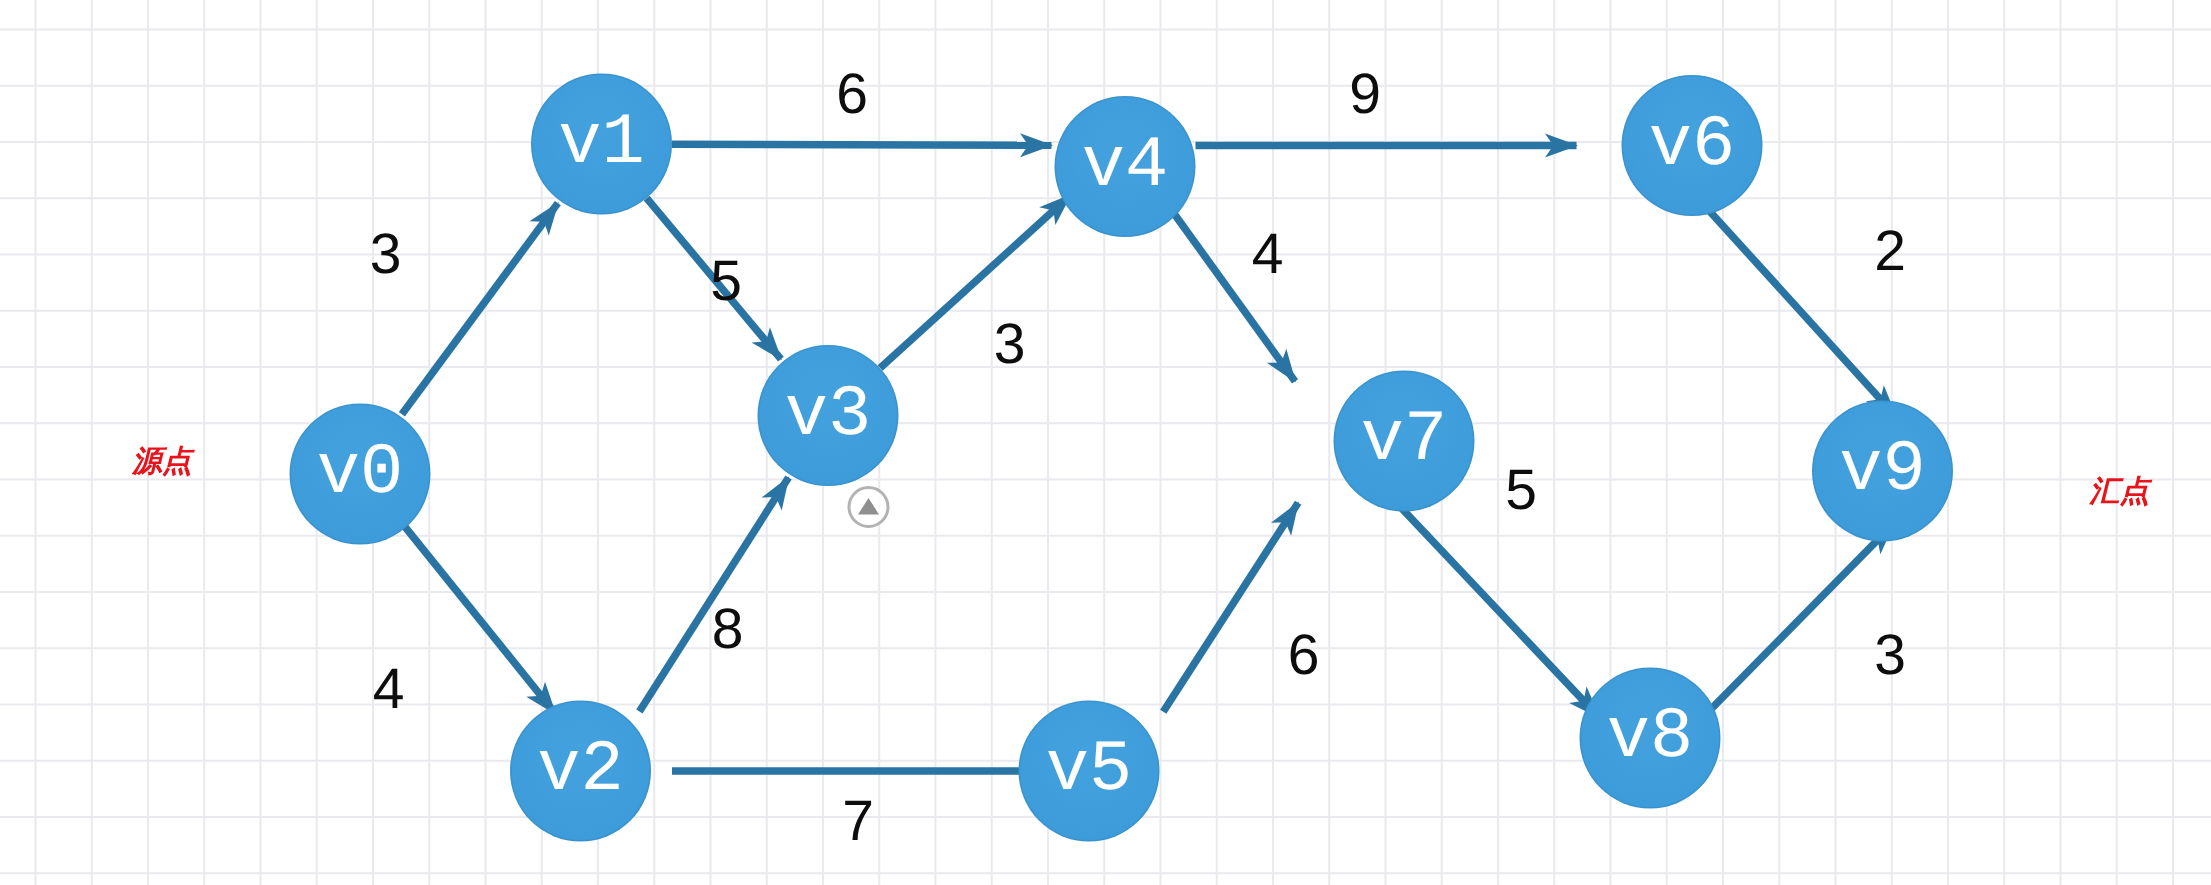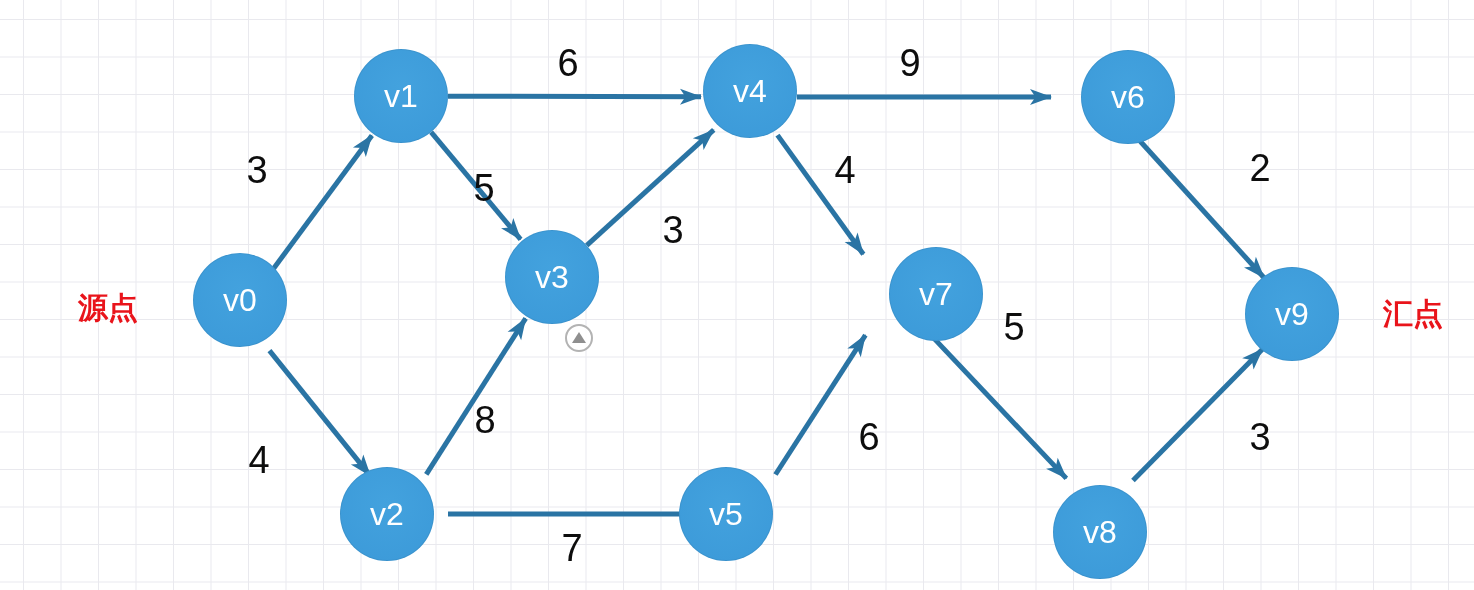--- a/index.html
+++ b/index.html
@@ -28,42 +28,44 @@
   .node {
     position: absolute;
     width: 94px;
     height: 94px;
     border-radius: 50%;
     transform: translate(-50%, -50%);
     display: flex;
     align-items: center;
     justify-content: center;
     color: #ffffff;
-    font-size: 32px;
+    font-size: 48px;
     line-height: 1;
     user-select: none;
     box-shadow: inset 0 0 0 1px rgba(0,0,0,0.06);
+    font-family: Liberation Mono, monospace;
   }
   .weight {
     position: absolute;
     transform: translate(-50%, -50%);
     font-size: 38px;
     color: #0d0d0d;
     line-height: 1;
     white-space: nowrap;
     user-select: none;
   }
   .annotation {
     position: absolute;
     transform: translate(-50%, -50%);
-    font-size: 30px;
+    font-size: 20px;
     font-weight: bold;
     line-height: 1;
     white-space: nowrap;
     user-select: none;
+    font-style: italic;
   }
   .collapse-btn {
     position: absolute;
     width: 28px;
     height: 28px;
     border-radius: 50%;
     transform: translate(-50%, -50%);
     background: rgba(255,255,255,0.85);
     border: 2px solid #b3b3b3;
     box-sizing: border-box;
@@ -101,46 +103,46 @@
         <line x1="797" y1="97" x2="1051" y2="97" stroke="#2a74a4" stroke-width="5" marker-end="url(#arrowhead)"></line>
         <line x1="777.4827123121319" y1="135.1274248273942" x2="863.3478105682029" y2="254.25013156292945" stroke="#2a74a4" stroke-width="5" marker-end="url(#arrowhead)"></line>
         <line x1="775.4881391350427" y1="474.5113337344409" x2="865.4272591996363" y2="335.1690350428169" stroke="#2a74a4" stroke-width="5" marker-end="url(#arrowhead)"></line>
         <line x1="1131.5916680979792" y1="131.7989440470127" x2="1264.064005599979" y2="277.7202498233272" stroke="#2a74a4" stroke-width="5" marker-end="url(#arrowhead)"></line>
         <line x1="924.289534973005" y1="328.15239275990905" x2="1066.3364422621862" y2="478.39431393115865" stroke="#2a74a4" stroke-width="5" marker-end="url(#arrowhead)"></line>
         <line x1="1132.9819383593517" y1="480.5157986199474" x2="1262.6145749019524" y2="348.90906101324634" stroke="#2a74a4" stroke-width="5" marker-end="url(#arrowhead)"></line>
       </g>
   </svg>
 
   <div id="nodes-layer">
-      <div class="node" style="left: 240px; top: 300px; background: radial-gradient(circle at 50% 40%, rgb(67, 162, 222), rgb(59, 153, 216)); color: rgb(255, 255, 255);">v0</div>
+      <div class="node" style="left: 240px; top: 316px; background: radial-gradient(circle at 50% 40%, rgb(67, 162, 222), rgb(59, 153, 216)); color: rgb(255, 255, 255);">v0</div>
       <div class="node" style="left: 401px; top: 96px; background: radial-gradient(circle at 50% 40%, rgb(67, 162, 222), rgb(59, 153, 216)); color: rgb(255, 255, 255);">v1</div>
       <div class="node" style="left: 387px; top: 514px; background: radial-gradient(circle at 50% 40%, rgb(67, 162, 222), rgb(59, 153, 216)); color: rgb(255, 255, 255);">v2</div>
       <div class="node" style="left: 552px; top: 277px; background: radial-gradient(circle at 50% 40%, rgb(67, 162, 222), rgb(59, 153, 216)); color: rgb(255, 255, 255);">v3</div>
-      <div class="node" style="left: 750px; top: 91px; background: radial-gradient(circle at 50% 40%, rgb(67, 162, 222), rgb(59, 153, 216)); color: rgb(255, 255, 255);">v4</div>
+      <div class="node" style="left: 750px; top: 111px; background: radial-gradient(circle at 50% 40%, rgb(67, 162, 222), rgb(59, 153, 216)); color: rgb(255, 255, 255);">v4</div>
       <div class="node" style="left: 726px; top: 514px; background: radial-gradient(circle at 50% 40%, rgb(67, 162, 222), rgb(59, 153, 216)); color: rgb(255, 255, 255);">v5</div>
       <div class="node" style="left: 1128px; top: 97px; background: radial-gradient(circle at 50% 40%, rgb(67, 162, 222), rgb(59, 153, 216)); color: rgb(255, 255, 255);">v6</div>
       <div class="node" style="left: 936px; top: 294px; background: radial-gradient(circle at 50% 40%, rgb(67, 162, 222), rgb(59, 153, 216)); color: rgb(255, 255, 255);">v7</div>
-      <div class="node" style="left: 1100px; top: 532px; background: radial-gradient(circle at 50% 40%, rgb(67, 162, 222), rgb(59, 153, 216)); color: rgb(255, 255, 255);">v8</div>
-      <div class="node" style="left: 1292px; top: 314px; background: radial-gradient(circle at 50% 40%, rgb(67, 162, 222), rgb(59, 153, 216)); color: rgb(255, 255, 255);">v9</div>
+      <div class="node" style="left: 1100px; top: 492px; background: radial-gradient(circle at 50% 40%, rgb(67, 162, 222), rgb(59, 153, 216)); color: rgb(255, 255, 255);">v8</div>
+      <div class="node" style="left: 1255px; top: 314px; background: radial-gradient(circle at 50% 40%, rgb(67, 162, 222), rgb(59, 153, 216)); color: rgb(255, 255, 255);">v9</div>
     </div>
   <div id="weights-layer">
       <div class="weight" style="left: 257px; top: 170px; color: rgb(13, 13, 13);">3</div>
       <div class="weight" style="left: 259px; top: 460px; color: rgb(13, 13, 13);">4</div>
       <div class="weight" style="left: 568px; top: 63px; color: rgb(13, 13, 13);">6</div>
       <div class="weight" style="left: 484px; top: 188px; color: rgb(13, 13, 13);">5</div>
       <div class="weight" style="left: 485px; top: 420px; color: rgb(13, 13, 13);">8</div>
       <div class="weight" style="left: 572px; top: 548px; color: rgb(13, 13, 13);">7</div>
       <div class="weight" style="left: 673px; top: 230px; color: rgb(13, 13, 13);">3</div>
       <div class="weight" style="left: 910px; top: 63px; color: rgb(13, 13, 13);">9</div>
       <div class="weight" style="left: 845px; top: 170px; color: rgb(13, 13, 13);">4</div>
       <div class="weight" style="left: 869px; top: 437px; color: rgb(13, 13, 13);">6</div>
       <div class="weight" style="left: 1260px; top: 168px; color: rgb(13, 13, 13);">2</div>
       <div class="weight" style="left: 1014px; top: 327px; color: rgb(13, 13, 13);">5</div>
       <div class="weight" style="left: 1260px; top: 437px; color: rgb(13, 13, 13);">3</div>
     </div>
 
   <div class="annotation" id="source-annotation" style="left: 108px; top: 308px; color: rgb(233, 20, 27);">源点</div>
-  <div class="annotation" id="sink-annotation" style="left: 1413px; top: 314px; color: rgb(233, 20, 27);">汇点</div>
+  <div class="annotation" id="sink-annotation" style="left: 1413px; top: 328px; color: rgb(233, 20, 27);">汇点</div>
 
   <div class="collapse-btn" id="collapse-btn" style="left: 579px; top: 338px;">
     <span class="tri"></span>
   </div>
 </div>
 
 </body></html>

